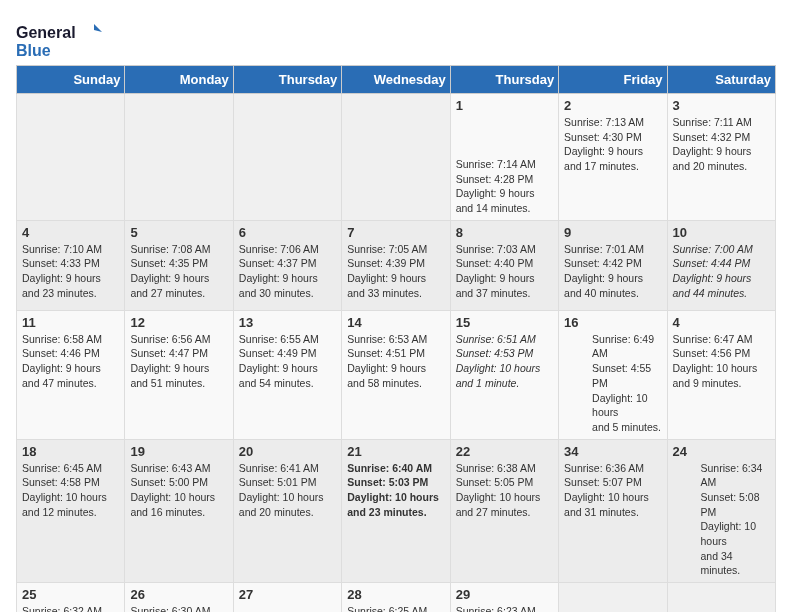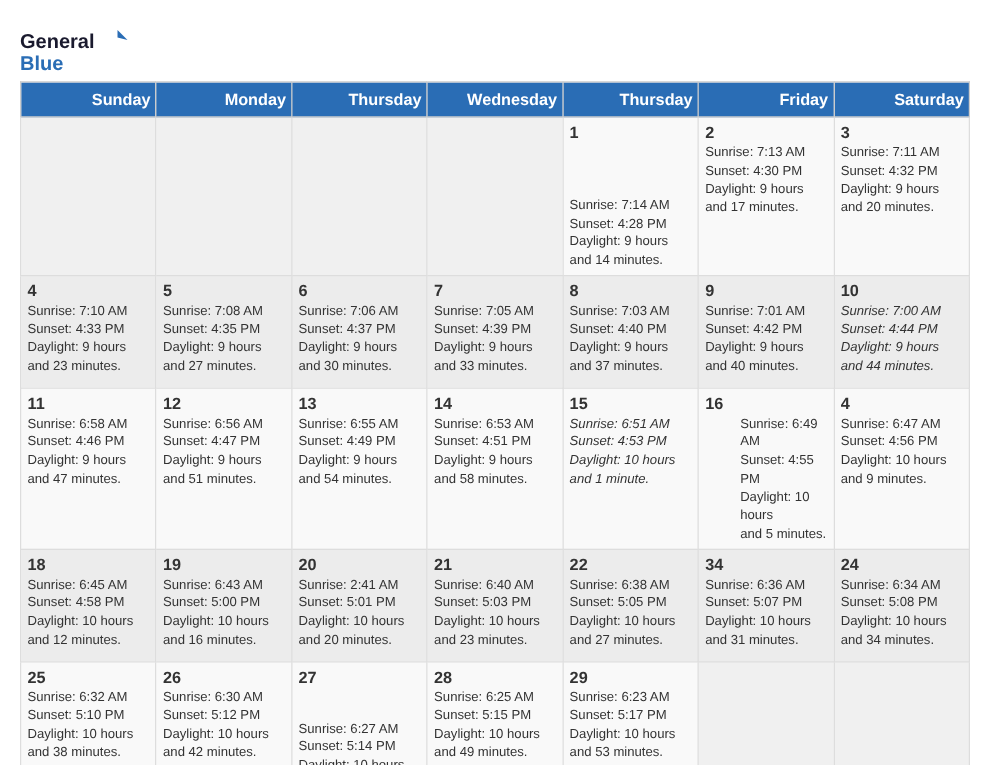--- a/index.html
+++ b/index.html
@@ -244,49 +244,49 @@
         </td>
         <td>
           <span class="day-number">19</span>
           <div class="day-info" style="white-space: pre-line;">Sunrise: 6:43 AM
 Sunset: 5:00 PM
 Daylight: 10 hours
 and 16 minutes.</div>
         </td>
         <td>
           <span class="day-number">20</span>
-          <div class="day-info" style="white-space: pre-line;">Sunrise: 2:41 AM
+          <div class="day-info" style="white-space: pre-line;">Sunrise: 6:41 AM
 Sunset: 5:01 PM
 Daylight: 10 hours
 and 20 minutes.</div>
         </td>
         <td>
           <span class="day-number">21</span>
-          <div class="day-info" style="white-space: pre-line;">Sunrise: 6:40 AM
+          <div class="day-info" style="white-space: pre-line; font-weight: bold;">Sunrise: 6:40 AM
 Sunset: 5:03 PM
 Daylight: 10 hours
 and 23 minutes.</div>
         </td>
         <td>
           <span class="day-number">22</span>
           <div class="day-info" style="white-space: pre-line;">Sunrise: 6:38 AM
 Sunset: 5:05 PM
 Daylight: 10 hours
 and 27 minutes.</div>
         </td>
         <td>
           <span class="day-number">34</span>
           <div class="day-info" style="white-space: pre-line;">Sunrise: 6:36 AM
 Sunset: 5:07 PM
 Daylight: 10 hours
 and 31 minutes.</div>
         </td>
         <td>
           <span class="day-number">24</span>
-          <div class="day-info" style="white-space: pre-line;">Sunrise: 6:34 AM
+          <div class="day-info" style="white-space: pre-line; margin-left: 28px;">Sunrise: 6:34 AM
 Sunset: 5:08 PM
 Daylight: 10 hours
 and 34 minutes.</div>
         </td>
       </tr>
       <tr>
         <td>
           <span class="day-number">25</span>
           <div class="day-info" style="white-space: pre-line;">Sunrise: 6:32 AM
 Sunset: 5:10 PM

